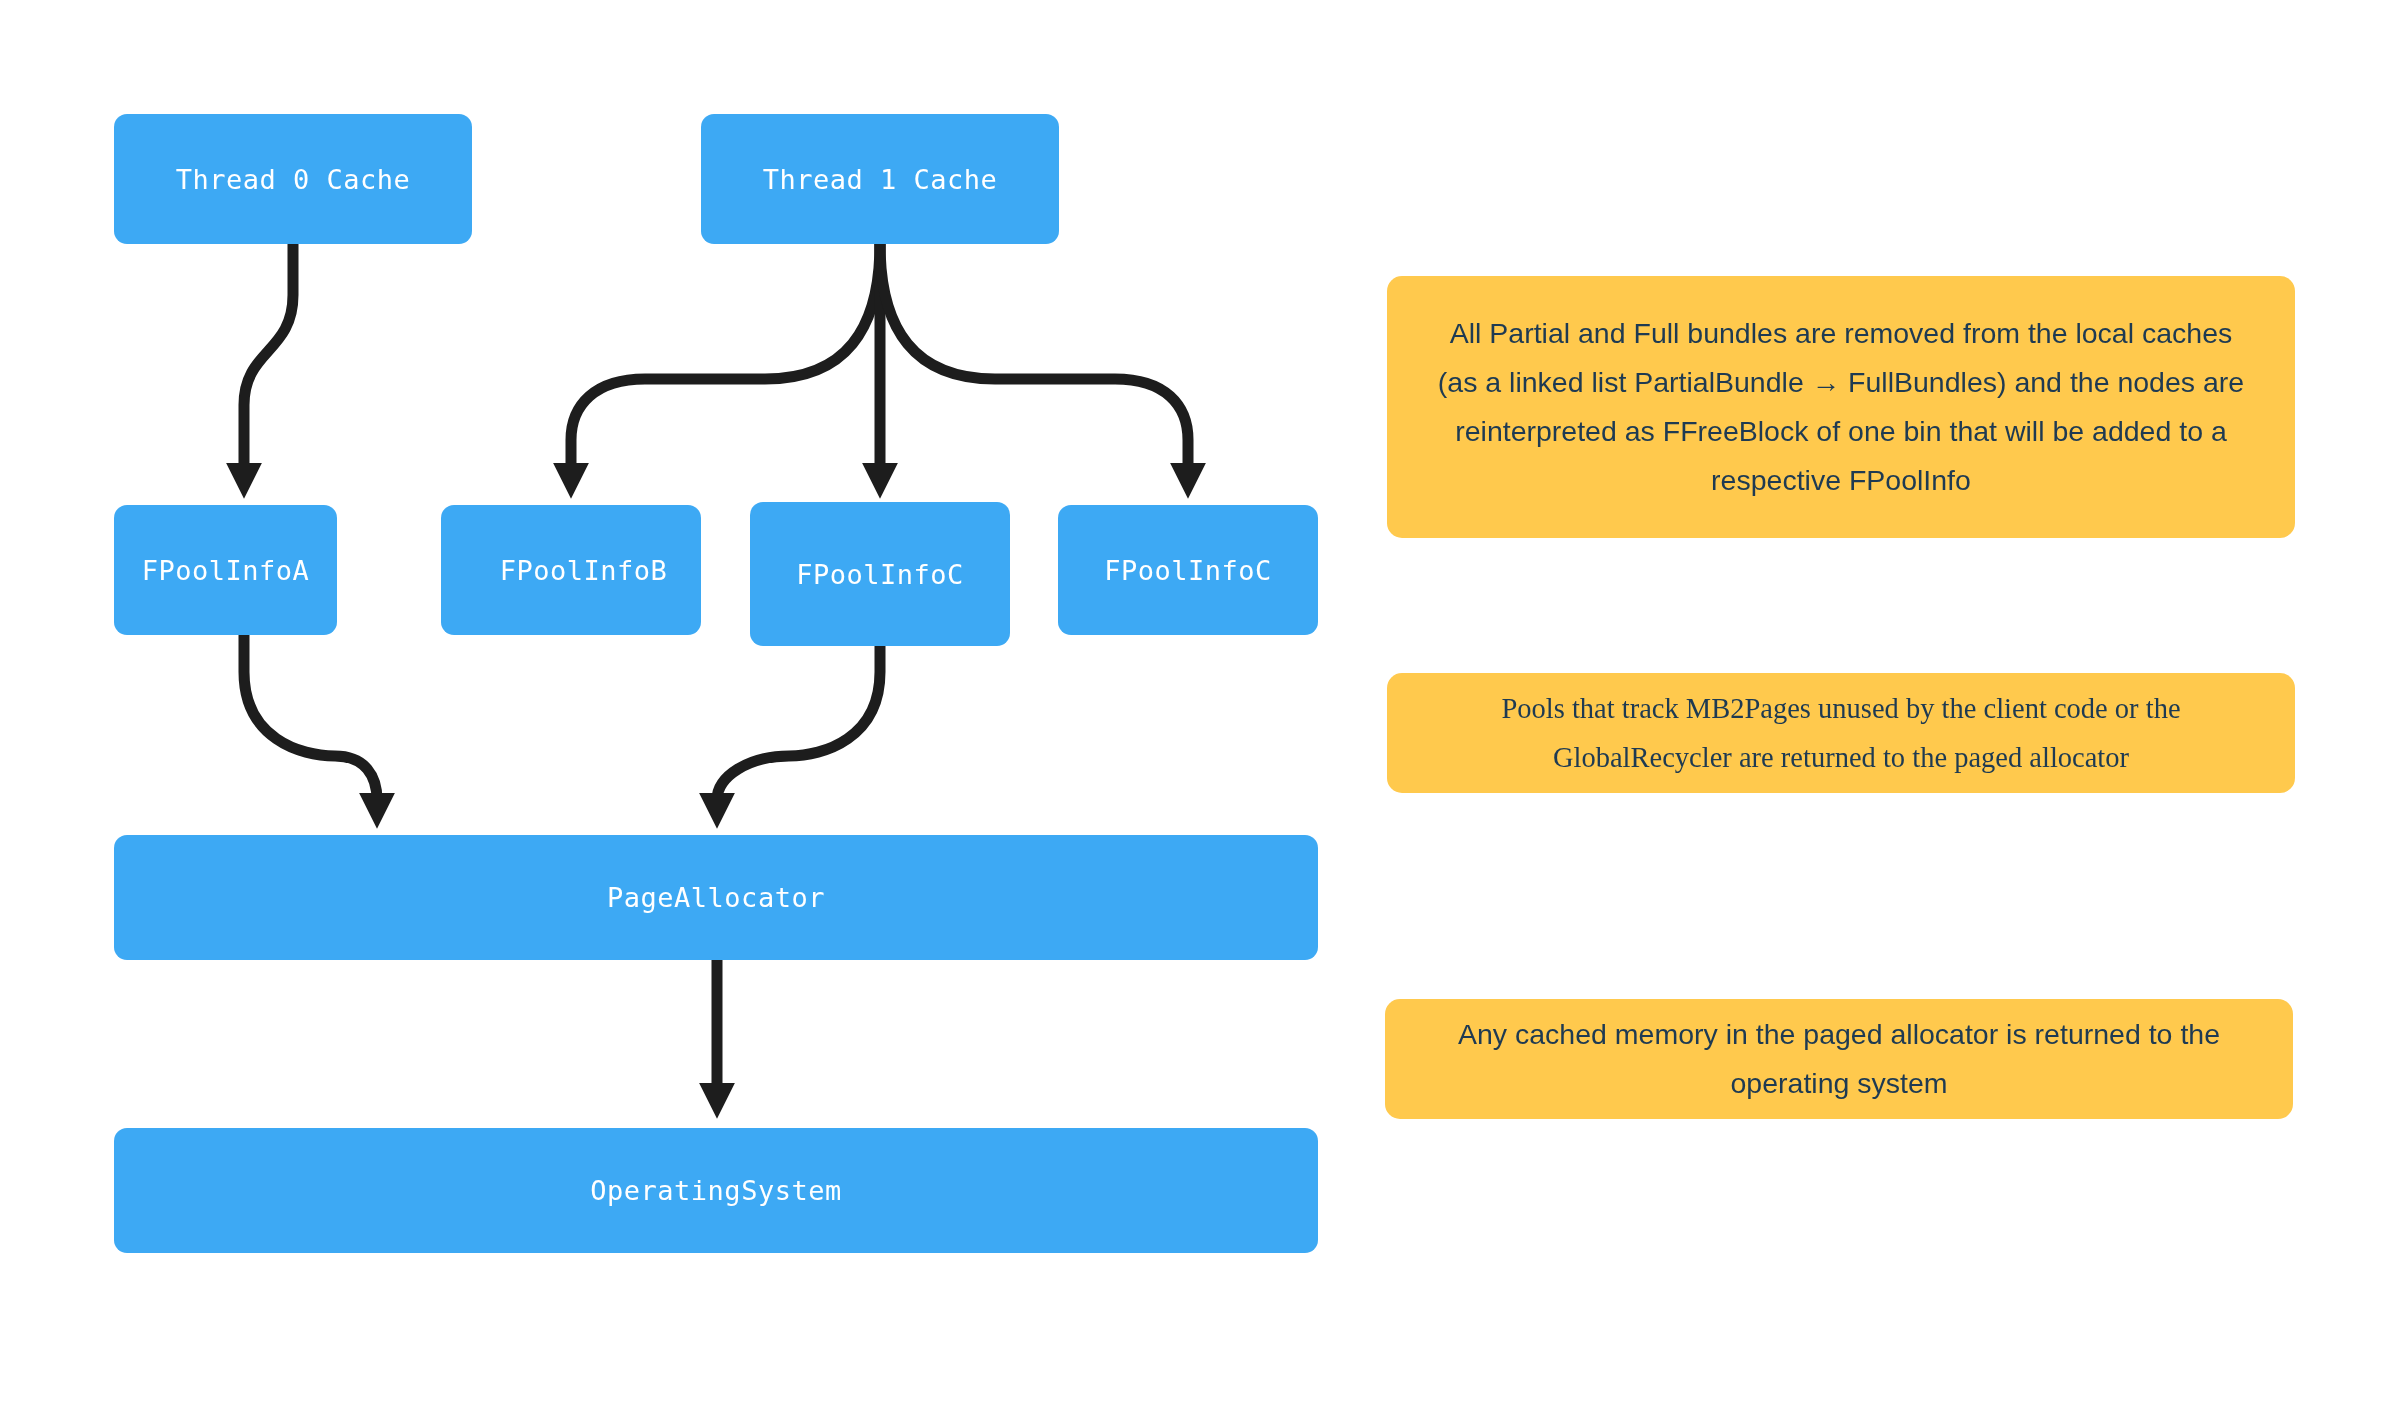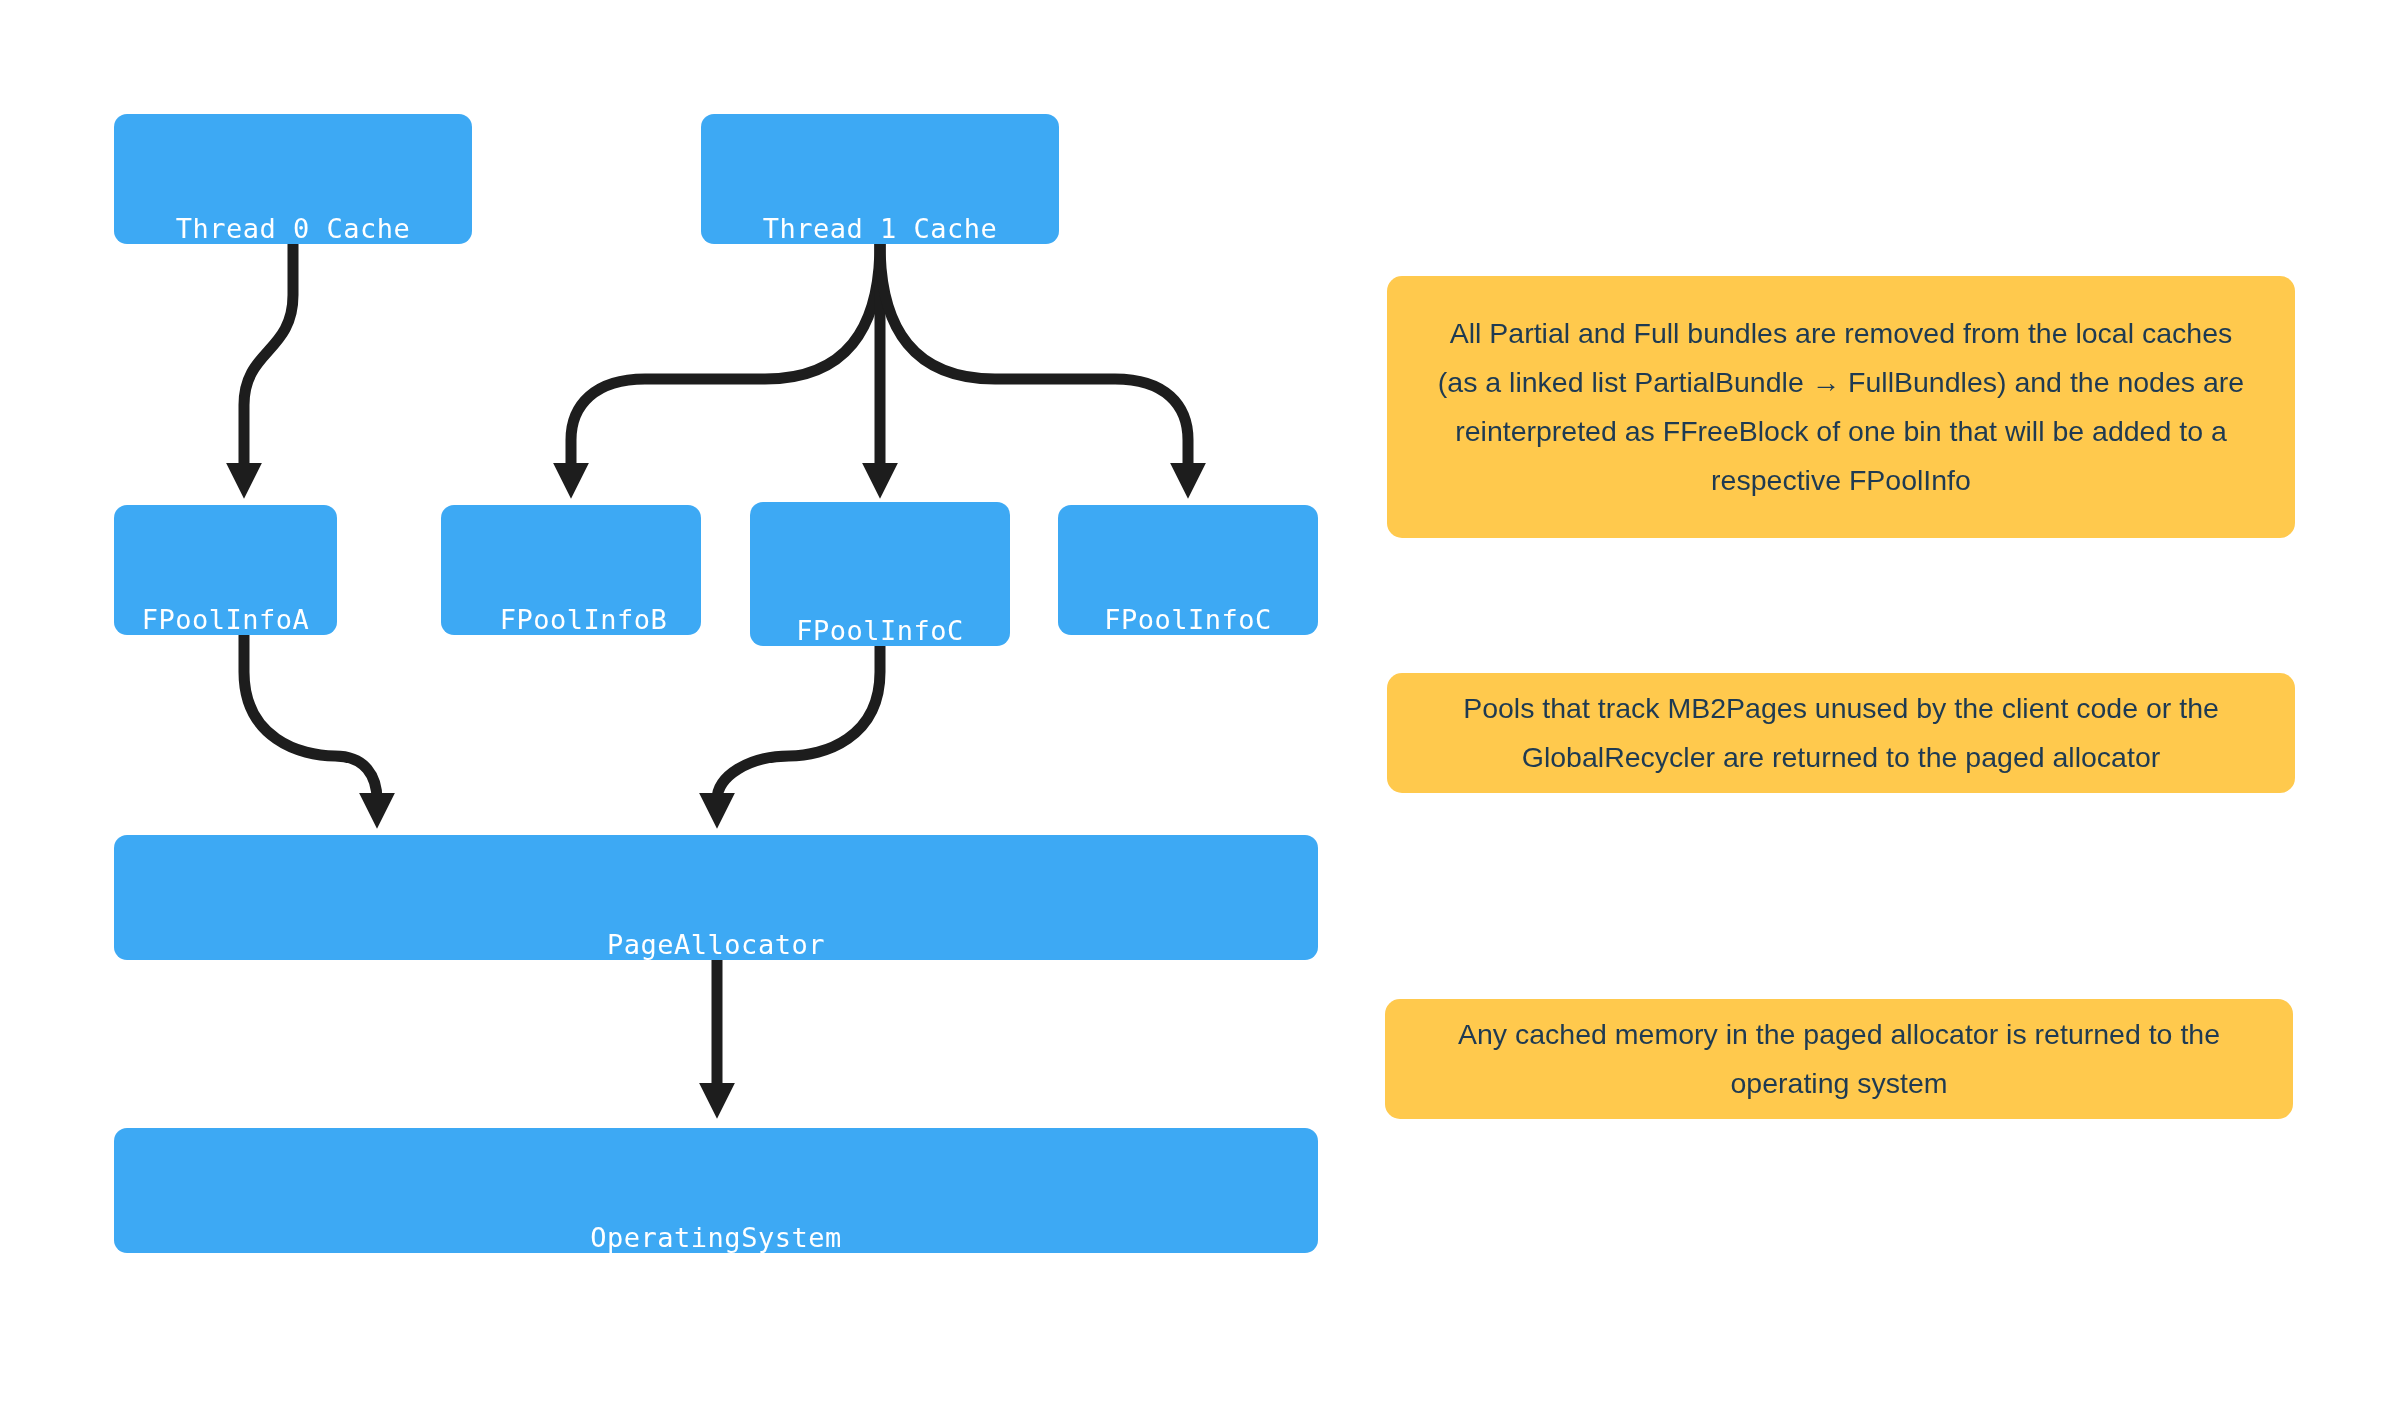--- a/index.html
+++ b/index.html
@@ -27,21 +27,21 @@
     stroke-width: 11;
     stroke-linecap: round;
     stroke-linejoin: round;
   }
   .arrowhead-shape { fill: var(--arrow, #1d1d1d); }
   .node {
     position: absolute;
     background: var(--node-fill, #3da9f4);
     border-radius: 13px;
     display: flex;
-    align-items: flex-end;
+    align-items: center;
     justify-content: center;
     color: var(--node-text, #ffffff);
     font-family: "DejaVu Sans Mono", "Liberation Mono", monospace;
     font-size: 27px;
     font-weight: 500;
     letter-spacing: 0.5px;
     white-space: nowrap;
   }
   .note {
     position: absolute;
@@ -100,20 +100,20 @@
   <div class="node" style="left:114px; top:835px; width:1204px; height:125px;">
     <span>PageAllocator</span>
   </div>
   <div class="node" style="left:114px; top:1128px; width:1204px; height:125px;">
     <span>OperatingSystem</span>
   </div>
 
   <div class="note" style="left:1387px; top:276px; width:908px; height:262px;">
     <span>All Partial and Full bundles are removed from the local caches (as a linked list PartialBundle → FullBundles) and the nodes are reinterpreted as FFreeBlock of one bin that will be added to a respective FPoolInfo</span>
   </div>
-  <div class="note" style="left:1387px; top:673px; width:908px; height:120px;">
+  <div class="note" style="left:1387px; top:673px; width:908px; height:120px;font-family:Liberation Serif, serif;">
     <span>Pools that track MB2Pages unused by the client code or the GlobalRecycler are returned to the paged allocator</span>
   </div>
   <div class="note" style="left:1385px; top:999px; width:908px; height:120px;">
     <span>Any cached memory in the paged allocator is returned to the operating system</span>
   </div>
 
 </div>
 
 </body></html>

